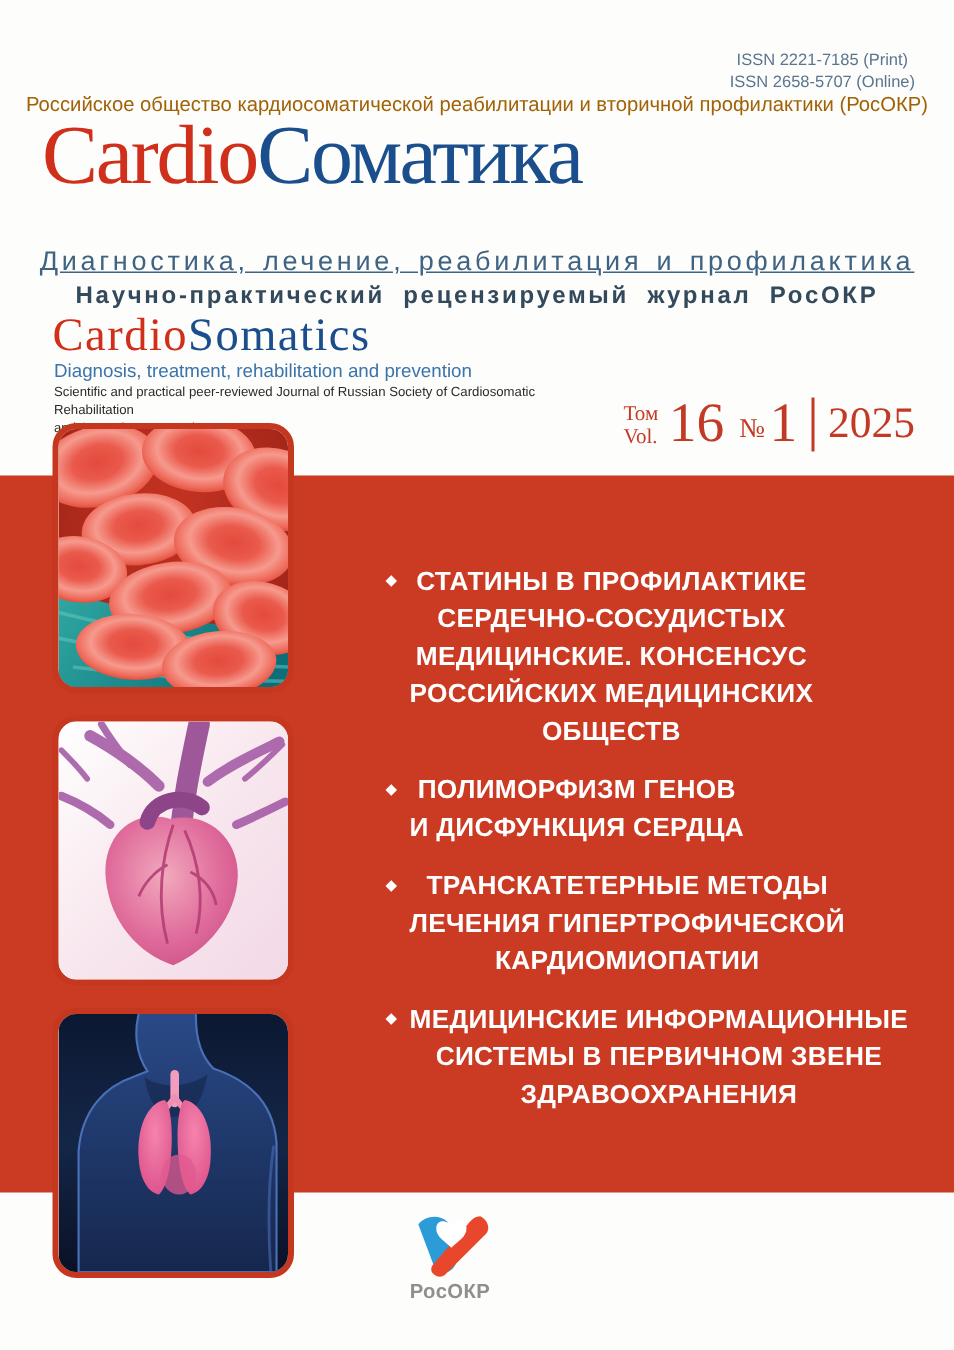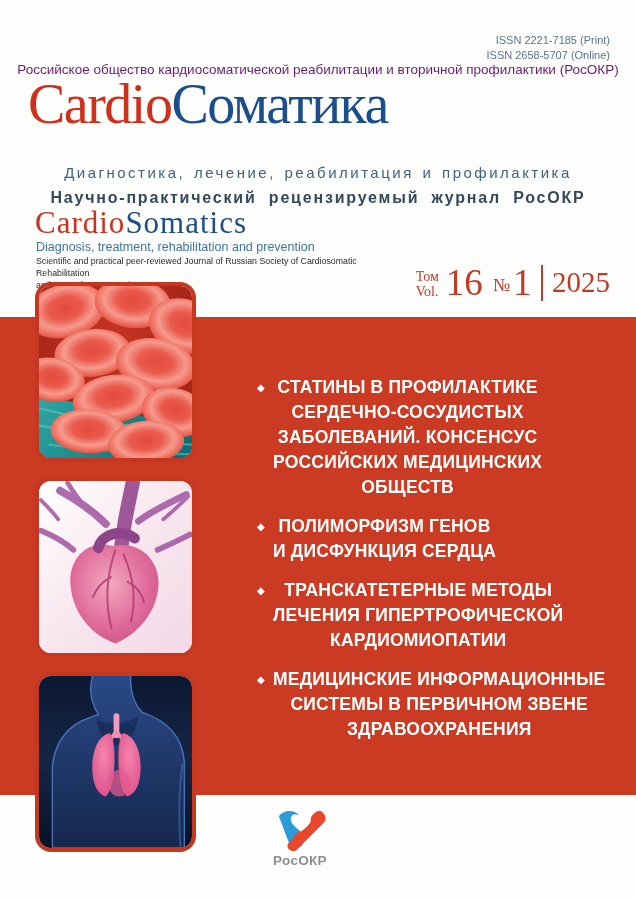--- a/index.html
+++ b/index.html
@@ -3,33 +3,33 @@
 <meta charset="utf-8">
 <style>
   html,body{margin:0;padding:0;background:#e8e8e8;}
   .page{
     position:relative;width:636px;height:900px;margin:0 auto;
     background:#fdfdfb;overflow:hidden;
     font-family:"Liberation Sans", sans-serif;
   }
   .red-bg{position:absolute;left:0;top:317px;width:636px;height:478px;background:#cb3a22;}
 
-  .issn{position:absolute;top:33px;right:26px;text-align:right;
+  .issn{position:absolute;top:33px;right:26px;text-align:center;
     font-size:11px;line-height:1.35;color:#5a7590;}
 
   .society{position:absolute;top:62px;left:0;width:636px;text-align:center;
-    font-size:13.5px;color:#701a75;}
+    font-size:13.5px;color:#a16207;}
 
   .main-title{position:absolute;top:76px;left:28px;width:600px;white-space:nowrap;
     font-family:"Liberation Serif", serif;font-size:56px;line-height:1;letter-spacing:-1.5px;}
   .t-red{color:#d0301b;}
   .t-blue{color:#1a4e8c;}
 
   .sub-ru{position:absolute;top:164px;left:0;width:636px;text-align:center;
-    font-size:15px;letter-spacing:2.5px;word-spacing:2px;color:#3f6383;}
+    font-size:18px;letter-spacing:2.5px;word-spacing:2px;color:#3f6383;text-decoration:underline;}
   .tag-ru{position:absolute;top:189px;left:0;width:636px;text-align:center;
     font-size:16px;font-weight:bold;letter-spacing:1.8px;word-spacing:6px;color:#33495c;}
 
   .en-title{position:absolute;top:206px;left:35px;white-space:nowrap;
     font-family:"Liberation Serif", serif;font-size:31px;line-height:1.1;letter-spacing:1px;}
   .en-sub{position:absolute;top:240px;left:36px;font-size:12.5px;color:#3b74ab;}
   .en-desc{position:absolute;top:256px;left:36px;width:350px;
     font-size:8.8px;line-height:1.35;color:#2b2b2b;}
 
   .issue{position:absolute;top:264px;right:26px;display:flex;align-items:center;
@@ -206,21 +206,21 @@
       <ellipse cx="84" cy="112" rx="12" ry="14" fill="#e1598f" opacity="0.75"></ellipse>
     </svg>
   </div>
 
   <div class="toc">
       <div class="toc-item">
         <span class="toc-bullet">◆</span>
         <div class="toc-lines">
           <div>СТАТИНЫ В ПРОФИЛАКТИКЕ</div>
           <div>СЕРДЕЧНО-СОСУДИСТЫХ</div>
-          <div>ЗАБОЛЕВАНИЙ. КОНСЕНСУС</div>
+          <div>МЕДИЦИНСКИЕ. КОНСЕНСУС</div>
           <div>РОССИЙСКИХ МЕДИЦИНСКИХ</div>
           <div>ОБЩЕСТВ</div>
         </div>
       </div>
       <div class="toc-item">
         <span class="toc-bullet">◆</span>
         <div class="toc-lines">
           <div>ПОЛИМОРФИЗМ ГЕНОВ</div>
           <div>И ДИСФУНКЦИЯ СЕРДЦА</div>
         </div>

